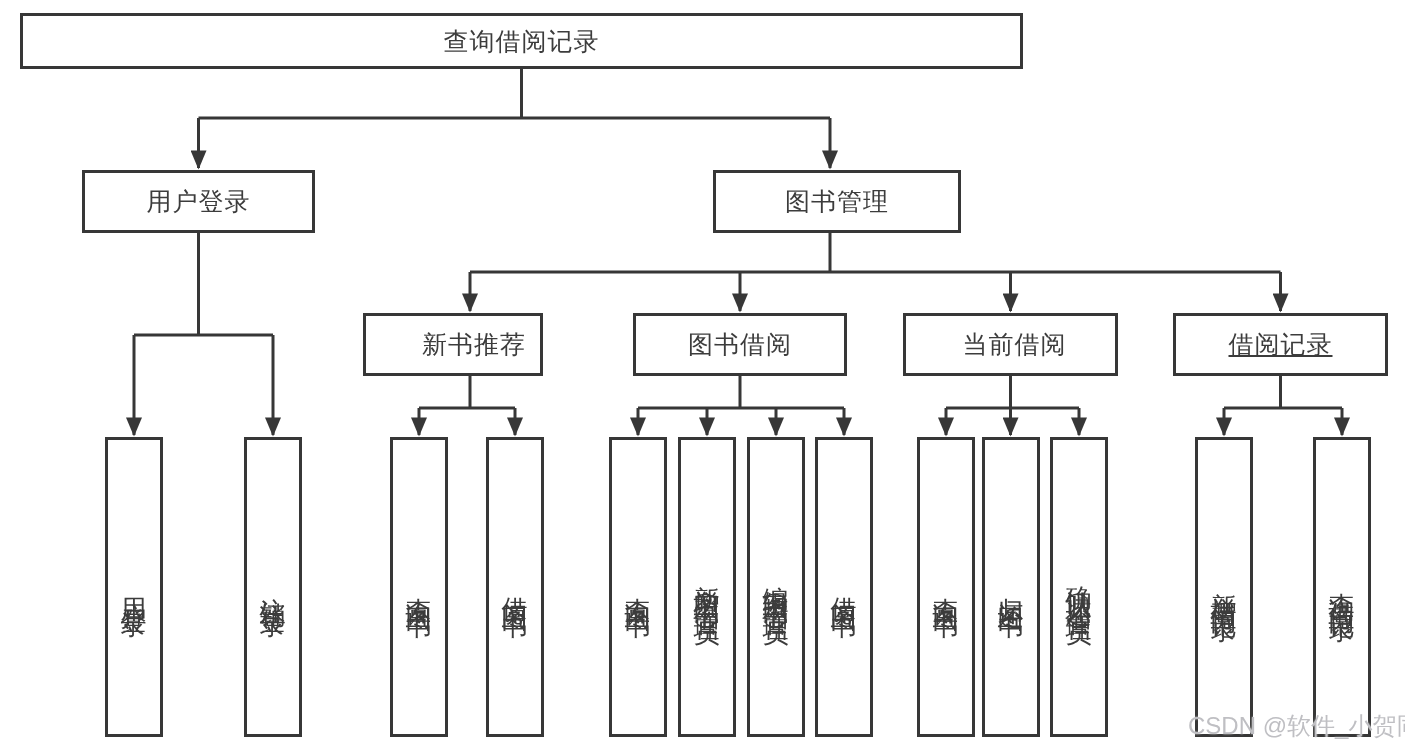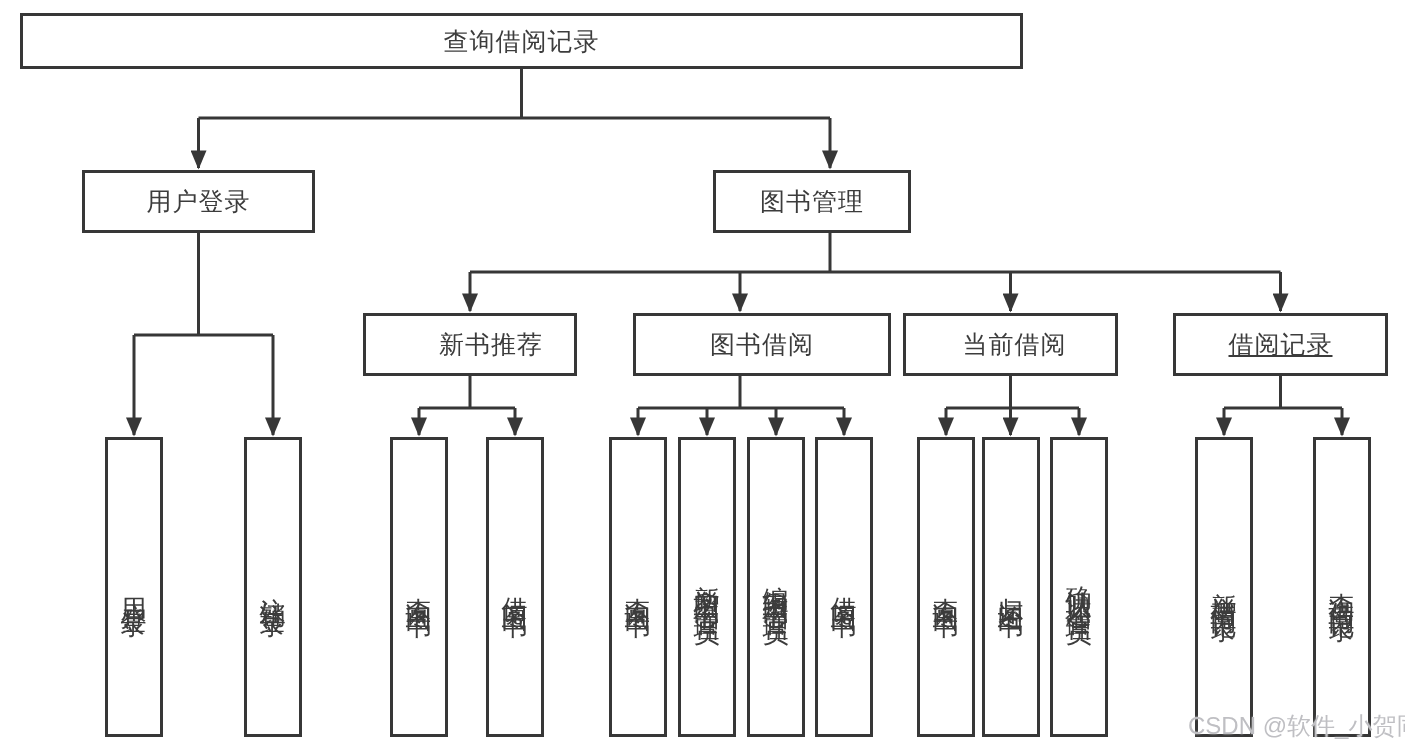--- a/index.html
+++ b/index.html
@@ -120,24 +120,24 @@
 
     <path class="ln" d="M1280.5,376 V408"></path>
     <path class="ln" d="M1224,408 H1342"></path>
     <path class="ln" d="M1224,408 V435" marker-end="url(#arrow)"></path>
     <path class="ln" d="M1342,408 V435" marker-end="url(#arrow)"></path>
   </svg>
 
   <div class="node root-node" style="left:20px; top:13px; width:1003px; height:56px;">查询借阅记录</div>
 
   <div class="node" style="left:82px; top:170px; width:233px; height:63px;">用户登录</div>
-  <div class="node" style="left:713px; top:170px; width:198px; height:63px;text-align:center;">图书管理</div>
+  <div class="node" style="left:713px; top:170px; width:248px; height:63px;text-align:center;">图书管理</div>
 
-  <div class="node" style="left:363px; top:313px; width:214px; height:63px;padding-left:42px;">新书推荐</div>
-  <div class="node" style="left:633px; top:313px; width:258px; height:63px;">图书借阅</div>
+  <div class="node" style="left:363px; top:313px; width:180px; height:63px;padding-left:42px;">新书推荐</div>
+  <div class="node" style="left:633px; top:313px; width:214px; height:63px;">图书借阅</div>
   <div class="node" style="left:903px; top:313px; width:215px; height:63px;padding-left:8px;">当前借阅</div>
   <div class="node" style="left:1173px; top:313px; width:215px; height:63px;text-decoration:underline;">借阅记录</div>
 
   <div class="leaf" style="left:105px;">用户登录</div>
   <div class="leaf" style="left:244px;">注销登录</div>
 
   <div class="leaf" style="left:390px;">查询图书</div>
   <div class="leaf" style="left:486px;">借阅图书</div>
 
   <div class="leaf" style="left:609px;">查询图书</div>

